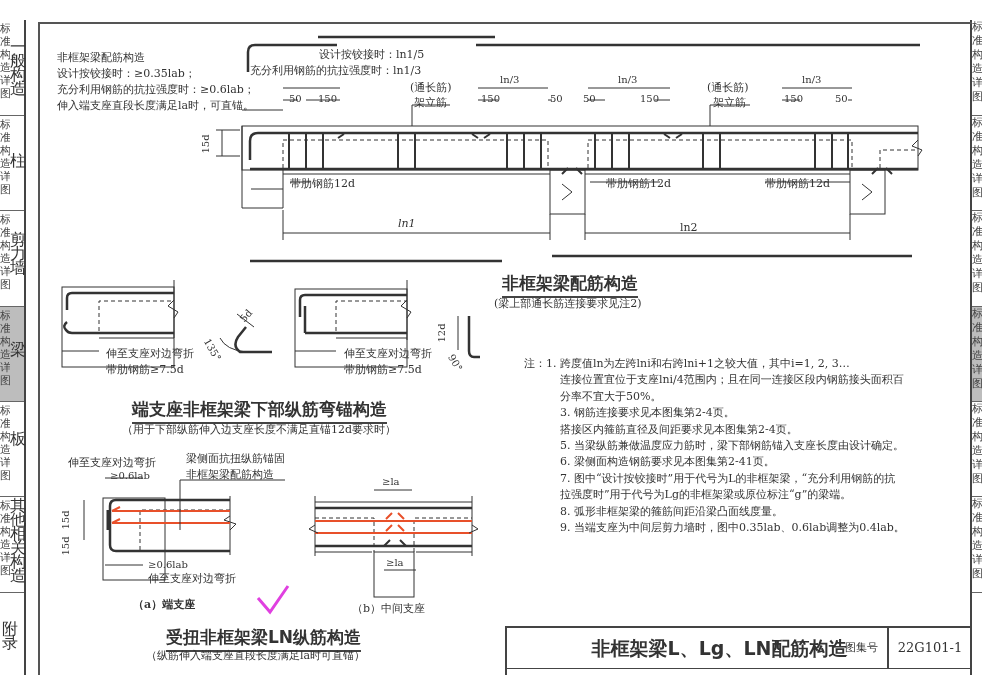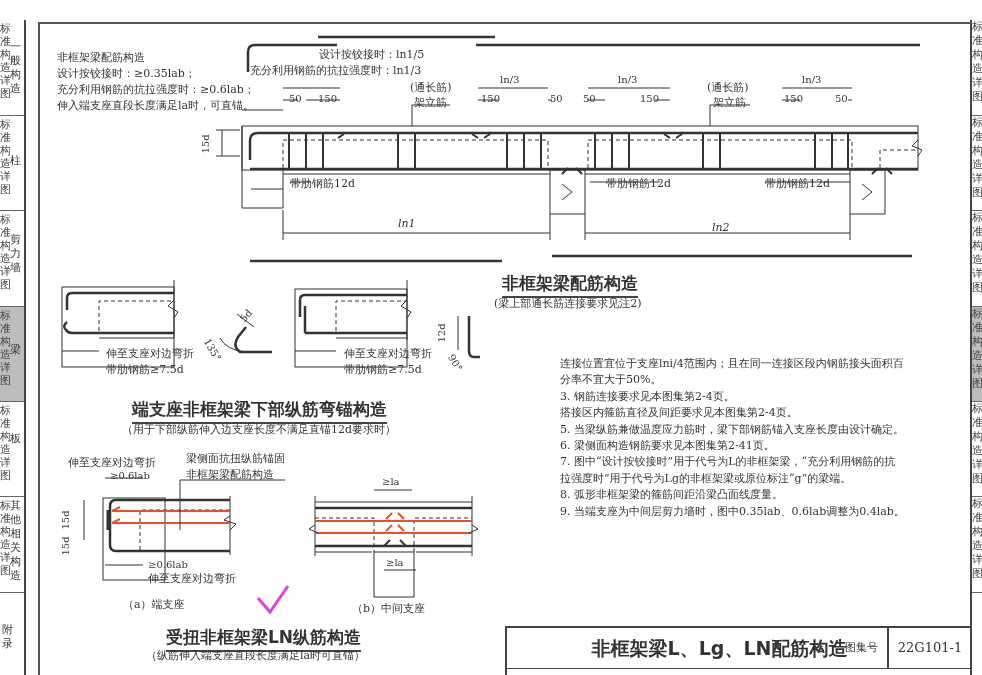--- a/index.html
+++ b/index.html
@@ -1,21 +1,21 @@
 <!DOCTYPE html>
 <html><head>
 <meta charset="utf-8">
 <style>
   html,body{margin:0;padding:0;background:#fff;}
   body{width:982px;height:675px;position:relative;overflow:hidden;font-family:"DejaVu Serif","Liberation Serif",serif;color:#333;}
   .abs{position:absolute;}
   .sidebar{position:absolute;left:0;top:20px;width:24px;height:655px;border-right:2px solid #444;}
   .side-item{position:absolute;left:0;width:24px;border-bottom:1px solid #666;font-size:12px;line-height:13px;font-family:"DejaVu Sans",sans-serif;}
   .side-item .l{position:absolute;left:0;top:2px;width:10px;font-size:11px;line-height:13px;color:#444;overflow:hidden;}
-  .side-item .r{position:absolute;left:10px;width:14px;font-size:11px;line-height:14px;}
+  .side-item .r{position:absolute;left:10px;width:14px;font-size:16px;line-height:14px;}
   .side-item.active{background:#bdbdbd;}
   .rside{position:absolute;left:970px;top:20px;width:12px;height:655px;border-left:2px solid #444;}
   .rside-item{position:absolute;left:0;width:12px;border-bottom:1px solid #666;font-size:11px;line-height:14px;color:#444;overflow:hidden;font-family:"DejaVu Sans",sans-serif;}
   .rside-item.active{background:#bdbdbd;}
   .frame{position:absolute;left:38px;top:22px;width:932px;height:660px;border-left:2px solid #555;border-top:2px solid #555;}
   .txt{font-size:11px;line-height:16px;white-space:nowrap;}
   .sm{font-size:10px;}
   .title{font-size:17px;font-weight:bold;font-family:"DejaVu Sans",sans-serif;border-bottom:2px solid #444;padding-bottom:1px;white-space:nowrap;}
   .sub{font-size:11px;white-space:nowrap;}
   .notes{position:absolute;left:524px;top:356px;width:420px;font-size:11px;line-height:16.4px;}
@@ -241,21 +241,21 @@
 <div class="abs txt sm" style="left:196px;top:136px;transform:rotate(-90deg);">15d</div>
 
 <div class="abs txt" style="left:410px;top:80px;">(通长筋)</div>
 <div class="abs txt" style="left:414px;top:95px;">架立筋</div>
 <div class="abs txt" style="left:707px;top:80px;">(通长筋)</div>
 <div class="abs txt" style="left:713px;top:95px;">架立筋</div>
 <div class="abs txt" style="left:290px;top:176px;">带肋钢筋12d</div>
 <div class="abs txt" style="left:606px;top:176px;">带肋钢筋12d</div>
 <div class="abs txt" style="left:765px;top:176px;">带肋钢筋12d</div>
 <div class="abs txt" style="left:398px;top:216px;font-style:italic;">ln1</div>
-<div class="abs txt" style="left:712px;top:220px;font-style:italic;">ln2</div>
+<div class="abs txt" style="left:680px;top:220px;">ln2</div>
 
 <div class="abs title" style="left:502px;top:272px;">非框架梁配筋构造</div>
 <div class="abs sub" style="left:494px;top:296px;">(梁上部通长筋连接要求见注2)</div>
 
 <div class="abs txt" style="left:106px;top:346px;">伸至支座对边弯折</div>
 <div class="abs txt" style="left:106px;top:362px;">带肋钢筋≥7.5d</div>
 <div class="abs txt sm" style="left:200px;top:342px;transform:rotate(60deg);">135°</div>
 <div class="abs txt sm" style="left:240px;top:308px;transform:rotate(-50deg);">5d</div>
 <div class="abs txt" style="left:344px;top:346px;">伸至支座对边弯折</div>
 <div class="abs txt" style="left:344px;top:362px;">带肋钢筋≥7.5d</div>
@@ -265,28 +265,29 @@
 <div class="abs sub" style="left:122px;top:422px;">（用于下部纵筋伸入边支座长度不满足直锚12d要求时）</div>
 
 <div class="abs txt" style="left:68px;top:455px;">伸至支座对边弯折</div>
 <div class="abs txt sm" style="left:110px;top:468px;">≥0.6lab</div>
 <div class="abs txt" style="left:186px;top:451px;">梁侧面抗扭纵筋锚固</div>
 <div class="abs txt" style="left:186px;top:467px;">非框架梁配筋构造</div>
 <div class="abs txt sm" style="left:56px;top:512px;transform:rotate(-90deg);">15d</div>
 <div class="abs txt sm" style="left:56px;top:538px;transform:rotate(-90deg);">15d</div>
 <div class="abs txt sm" style="left:148px;top:557px;">≥0.6lab</div>
 <div class="abs txt" style="left:148px;top:571px;">伸至支座对边弯折</div>
-<div class="abs txt" style="left:123px;top:597px;">（a）端支座</div>
+<div class="abs txt" style="left:133px;top:597px;font-weight:bold;">（a）端支座</div>
 <div class="abs txt sm" style="left:382px;top:474px;">≥la</div>
 <div class="abs txt sm" style="left:386px;top:555px;">≥la</div>
 <div class="abs txt" style="left:352px;top:601px;">（b）中间支座</div>
 <div class="abs title" style="left:166px;top:626px;">受扭非框架梁LN纵筋构造</div>
 <div class="abs sub" style="left:146px;top:648px;">（纵筋伸入端支座直段长度满足la时可直锚）</div>
 
 <div class="notes">
+  <div>注：1. 跨度值ln为左跨lni和右跨lni+1之较大值，其中i=1, 2, 3…</div>
   <div class="ind">   连接位置宜位于支座lni/4范围内；且在同一连接区段内钢筋接头面积百</div>
   <div class="ind">   分率不宜大于50%。</div>
   <div class="ind">3. 钢筋连接要求见本图集第2-4页。</div>
   <div class="ind">   搭接区内箍筋直径及间距要求见本图集第2-4页。</div>
   <div class="ind">5. 当梁纵筋兼做温度应力筋时，梁下部钢筋锚入支座长度由设计确定。</div>
   <div class="ind">6. 梁侧面构造钢筋要求见本图集第2-41页。</div>
   <div class="ind">7. 图中“设计按铰接时”用于代号为L的非框架梁，“充分利用钢筋的抗</div>
   <div class="ind">   拉强度时”用于代号为Lg的非框架梁或原位标注“g”的梁端。</div>
   <div class="ind">8. 弧形非框架梁的箍筋间距沿梁凸面线度量。</div>
   <div class="ind">9. 当端支座为中间层剪力墙时，图中0.35lab、0.6lab调整为0.4lab。</div>

